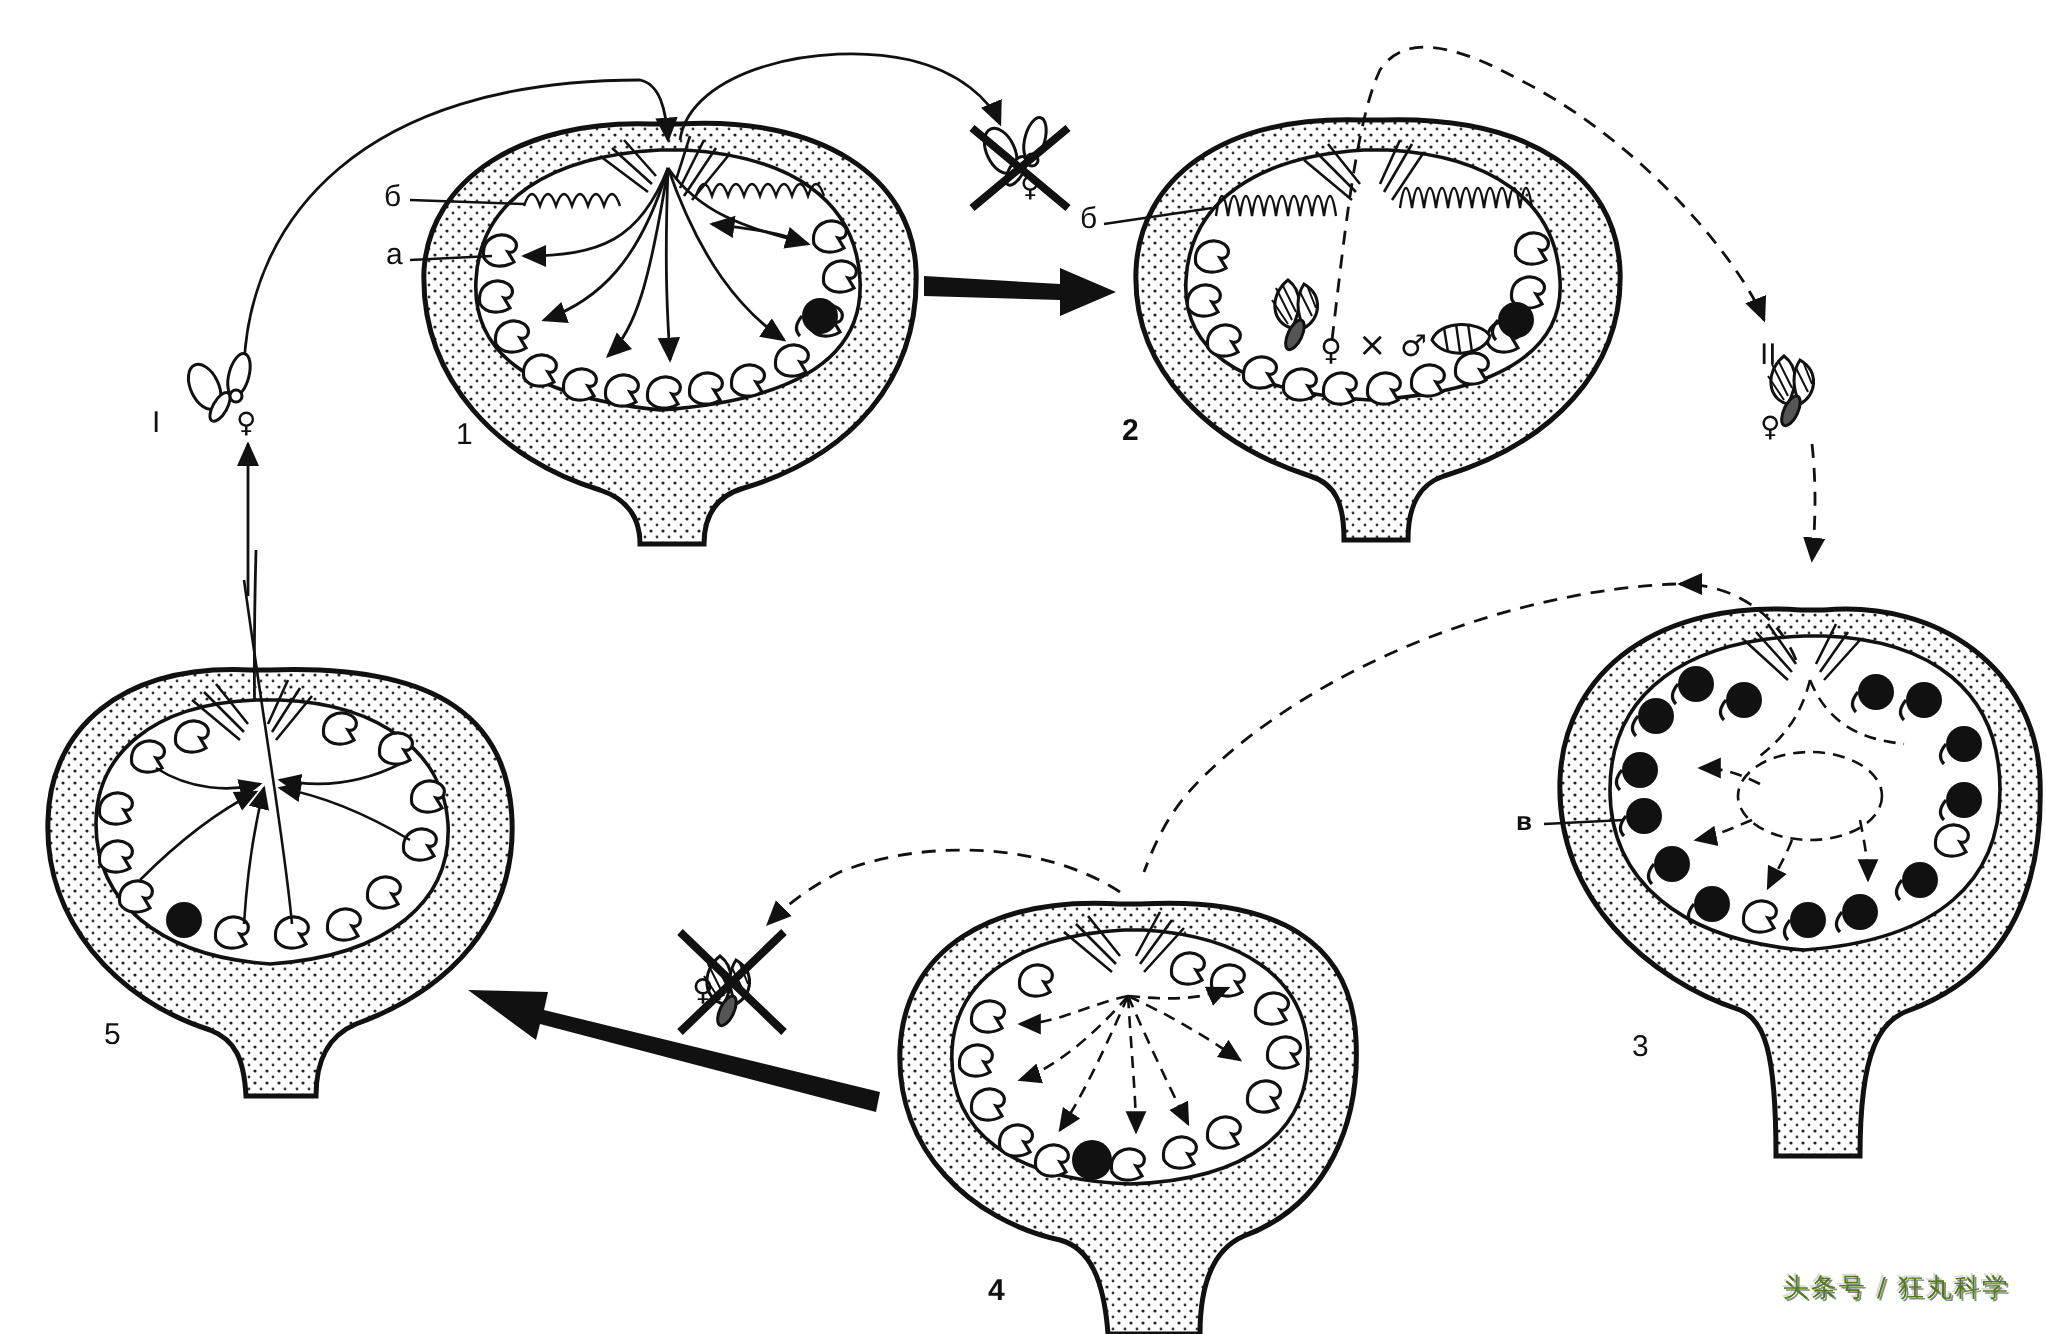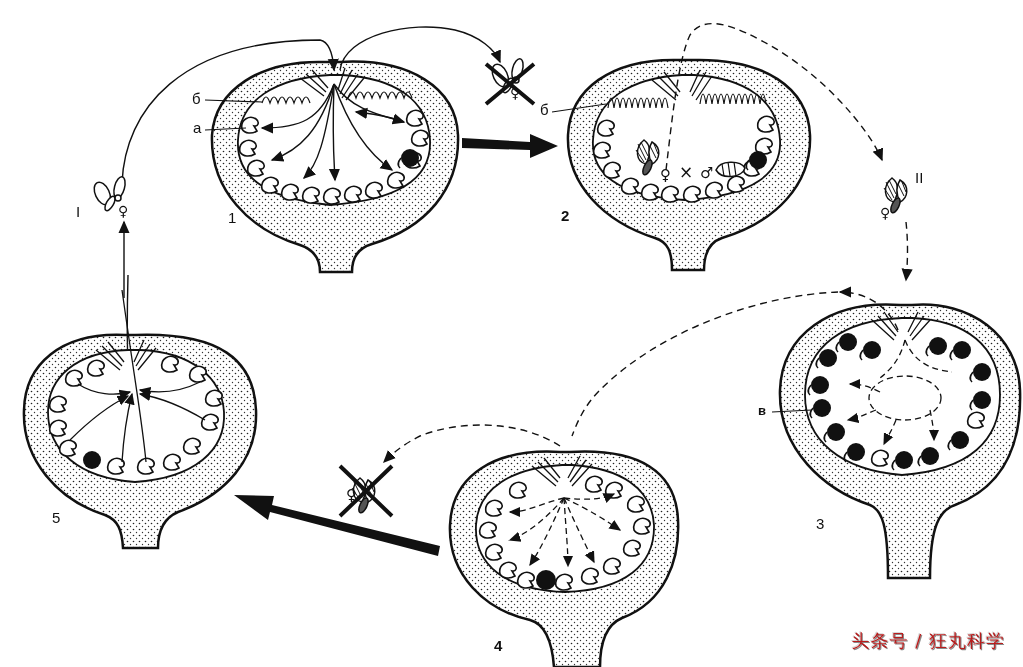--- a/index.html
+++ b/index.html
@@ -1,21 +1,21 @@
 <!DOCTYPE html>
 <html><head>
 <meta charset="utf-8">
 <style>
   html,body{margin:0;padding:0;background:#ffffff;}
   body{width:1023px;height:667px;overflow:hidden;position:relative;font-family:"Liberation Sans",sans-serif;}
   #stage{position:absolute;left:0;top:0;width:1023px;height:667px;}
   .lbl{position:absolute;font-family:"Liberation Sans",sans-serif;color:#111;font-size:15px;line-height:1;}
   .lbl.small{font-size:13px;}
   .lbl.bold{font-weight:bold;}
-  .watermark{position:absolute;right:18px;bottom:14px;font-family:"DejaVu Sans",sans-serif;font-size:18px;color:#b91c1c;letter-spacing:1px;
+  .watermark{position:absolute;right:18px;bottom:14px;font-family:"DejaVu Sans",sans-serif;font-size:13px;color:#4d7c0f;letter-spacing:1px;
     text-shadow:1px 1px 0 #8a8a8a,-1px -1px 0 #d8d8d8;}
 </style>
 </head>
 <body>
 
 <svg id="stage" width="1023" height="667" viewBox="0 0 1023 667" xmlns="http://www.w3.org/2000/svg">
   <defs>
     <pattern id="dots" width="6" height="6" patternUnits="userSpaceOnUse">
       <circle cx="1.5" cy="1.5" r="0.8" fill="#222"></circle>
       <circle cx="4.5" cy="4.5" r="0.7" fill="#333"></circle>
@@ -265,15 +265,15 @@
 <div class="lbl" style="left:816px;top:516px;">3</div>
 <div class="lbl bold" style="left:494px;top:638px;">4</div>
 <div class="lbl" style="left:52px;top:510px;">5</div>
 
 <div class="lbl" style="left:192px;top:91px;">б</div>
 <div class="lbl" style="left:193px;top:120px;">а</div>
 <div class="lbl" style="left:540px;top:102px;">б</div>
 <div class="lbl small bold" style="left:758px;top:404px;">в</div>
 
 <div class="lbl" style="left:76px;top:204px;">I</div>
-<div class="lbl" style="left:915px;top:170px;">II</div>
+<div class="lbl" style="left:880px;top:170px;">II</div>
 
 <div class="watermark">头条号 / 狂丸科学</div>
 
 </body></html>

